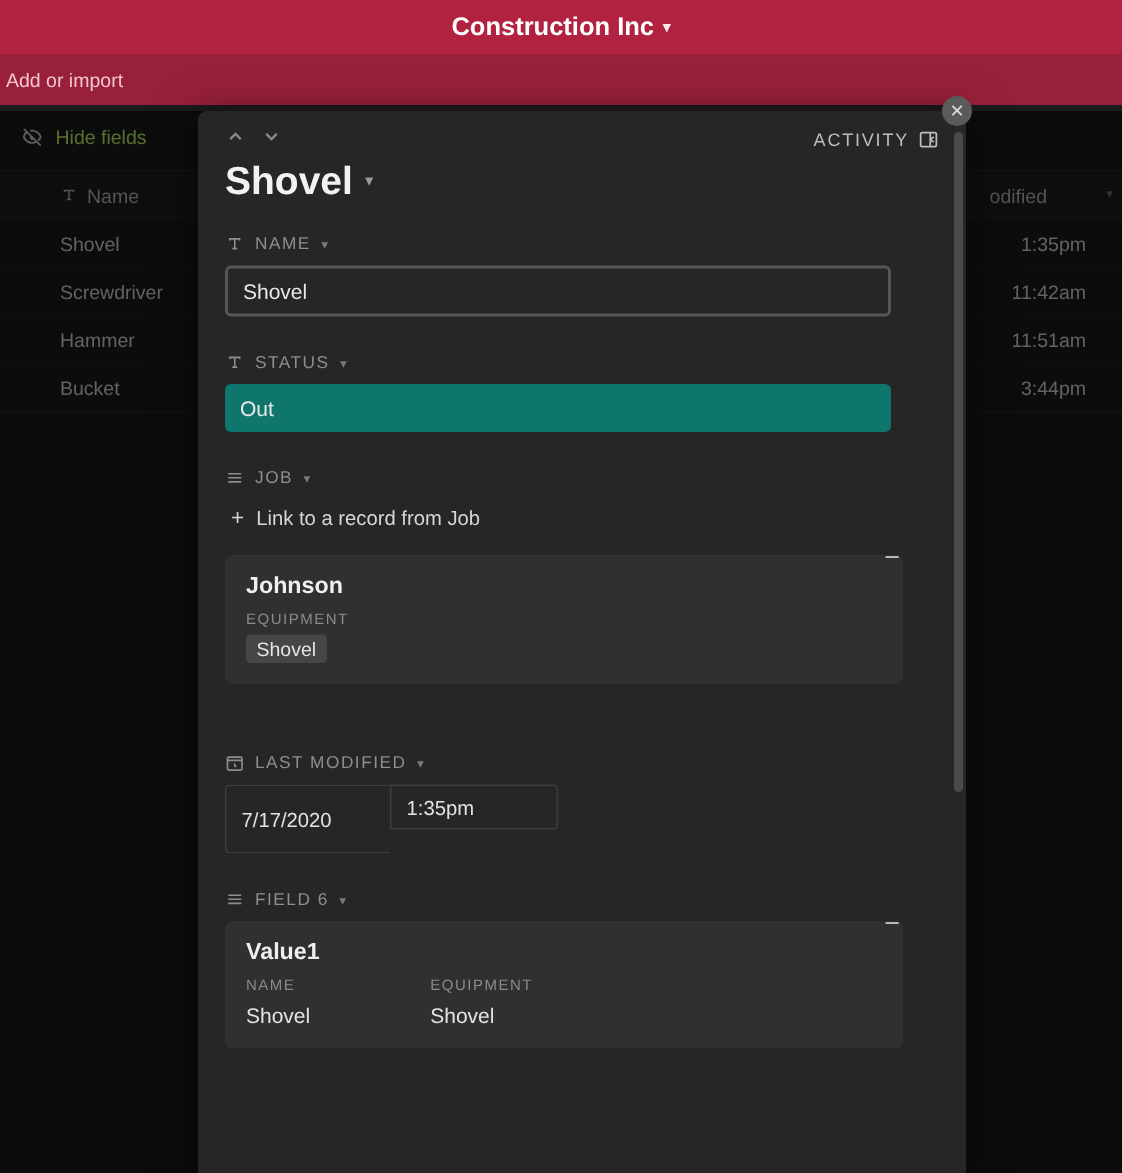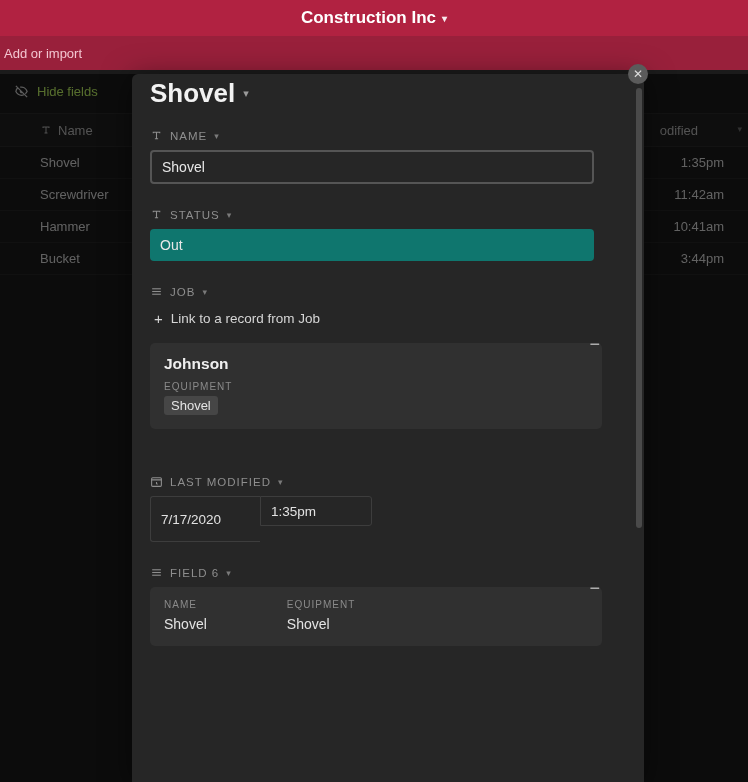--- a/index.html
+++ b/index.html
@@ -109,37 +109,56 @@
   <div class="grid-row">
     <span class="cell-name">Shovel</span>
     <span class="cell-time">1:35pm</span>
   </div>
   <div class="grid-row">
     <span class="cell-name">Screwdriver</span>
     <span class="cell-time">11:42am</span>
   </div>
   <div class="grid-row">
     <span class="cell-name">Hammer</span>
-    <span class="cell-time">10:41am</span>
+    <span class="cell-time">11:51am</span>
   </div>
   <div class="grid-row">
     <span class="cell-name">Bucket</span>
     <span class="cell-time">3:44pm</span>
   </div>
 </div>
 
 <div class="overlay"></div>
 
 <div class="close-btn">
   <span>✕</span>
 </div>
 
 <div class="record-panel">
   <div class="record-scroll-thumb"></div>
 
+  <div class="record-header">
+    <span class="nav-btn">
+      <svg width="14" height="14" viewBox="0 0 24 24" fill="none" stroke="#8a8a8a" stroke-width="2.5">
+          <polyline points="6 15 12 9 18 15"></polyline>
+        </svg>
+    </span>
+    <span class="nav-btn">
+      <svg width="14" height="14" viewBox="0 0 24 24" fill="none" stroke="#8a8a8a" stroke-width="2.5">
+          <polyline points="6 9 12 15 18 9"></polyline>
+        </svg>
+    </span>
+    <div class="activity-link">
+      <span>ACTIVITY</span>
+      <svg viewBox="0 0 24 24" fill="none" stroke="#bdbdbd" stroke-width="2">
+          <rect x="3" y="4" width="18" height="16" rx="2"></rect>
+          <path d="M14 4v16M14 12l4-3m-4 3l4 3"></path>
+        </svg>
+    </div>
+  </div>
 
   <div class="record-title">
     <h1>Shovel</h1>
     <span class="caret">▾</span>
   </div>
 
   <div class="field-block">
     <div class="field-label">
       <svg viewBox="0 0 24 24" fill="#8e8e8e">
           <path d="M5 5h14v3h-2V7h-4v10h2v2H9v-2h2V7H7v1H5z"></path>
@@ -203,20 +222,21 @@
       <svg viewBox="0 0 24 24" fill="none" stroke="#8e8e8e" stroke-width="2">
           <line x1="4" y1="7" x2="20" y2="7"></line>
           <line x1="4" y1="12" x2="20" y2="12"></line>
           <line x1="4" y1="17" x2="20" y2="17"></line>
         </svg>
       <span>FIELD 6</span>
       <span class="caret">▾</span>
     </div>
     <div class="linked-card">
       <span class="remove">−</span>
+      <div class="card-title">Value1</div>
       <div class="card-cols">
         <div class="card-col">
           <div class="card-sub-label">NAME</div>
           <div class="val">Shovel</div>
         </div>
         <div class="card-col">
           <div class="card-sub-label">EQUIPMENT</div>
           <div class="val">Shovel</div>
         </div>
       </div>

